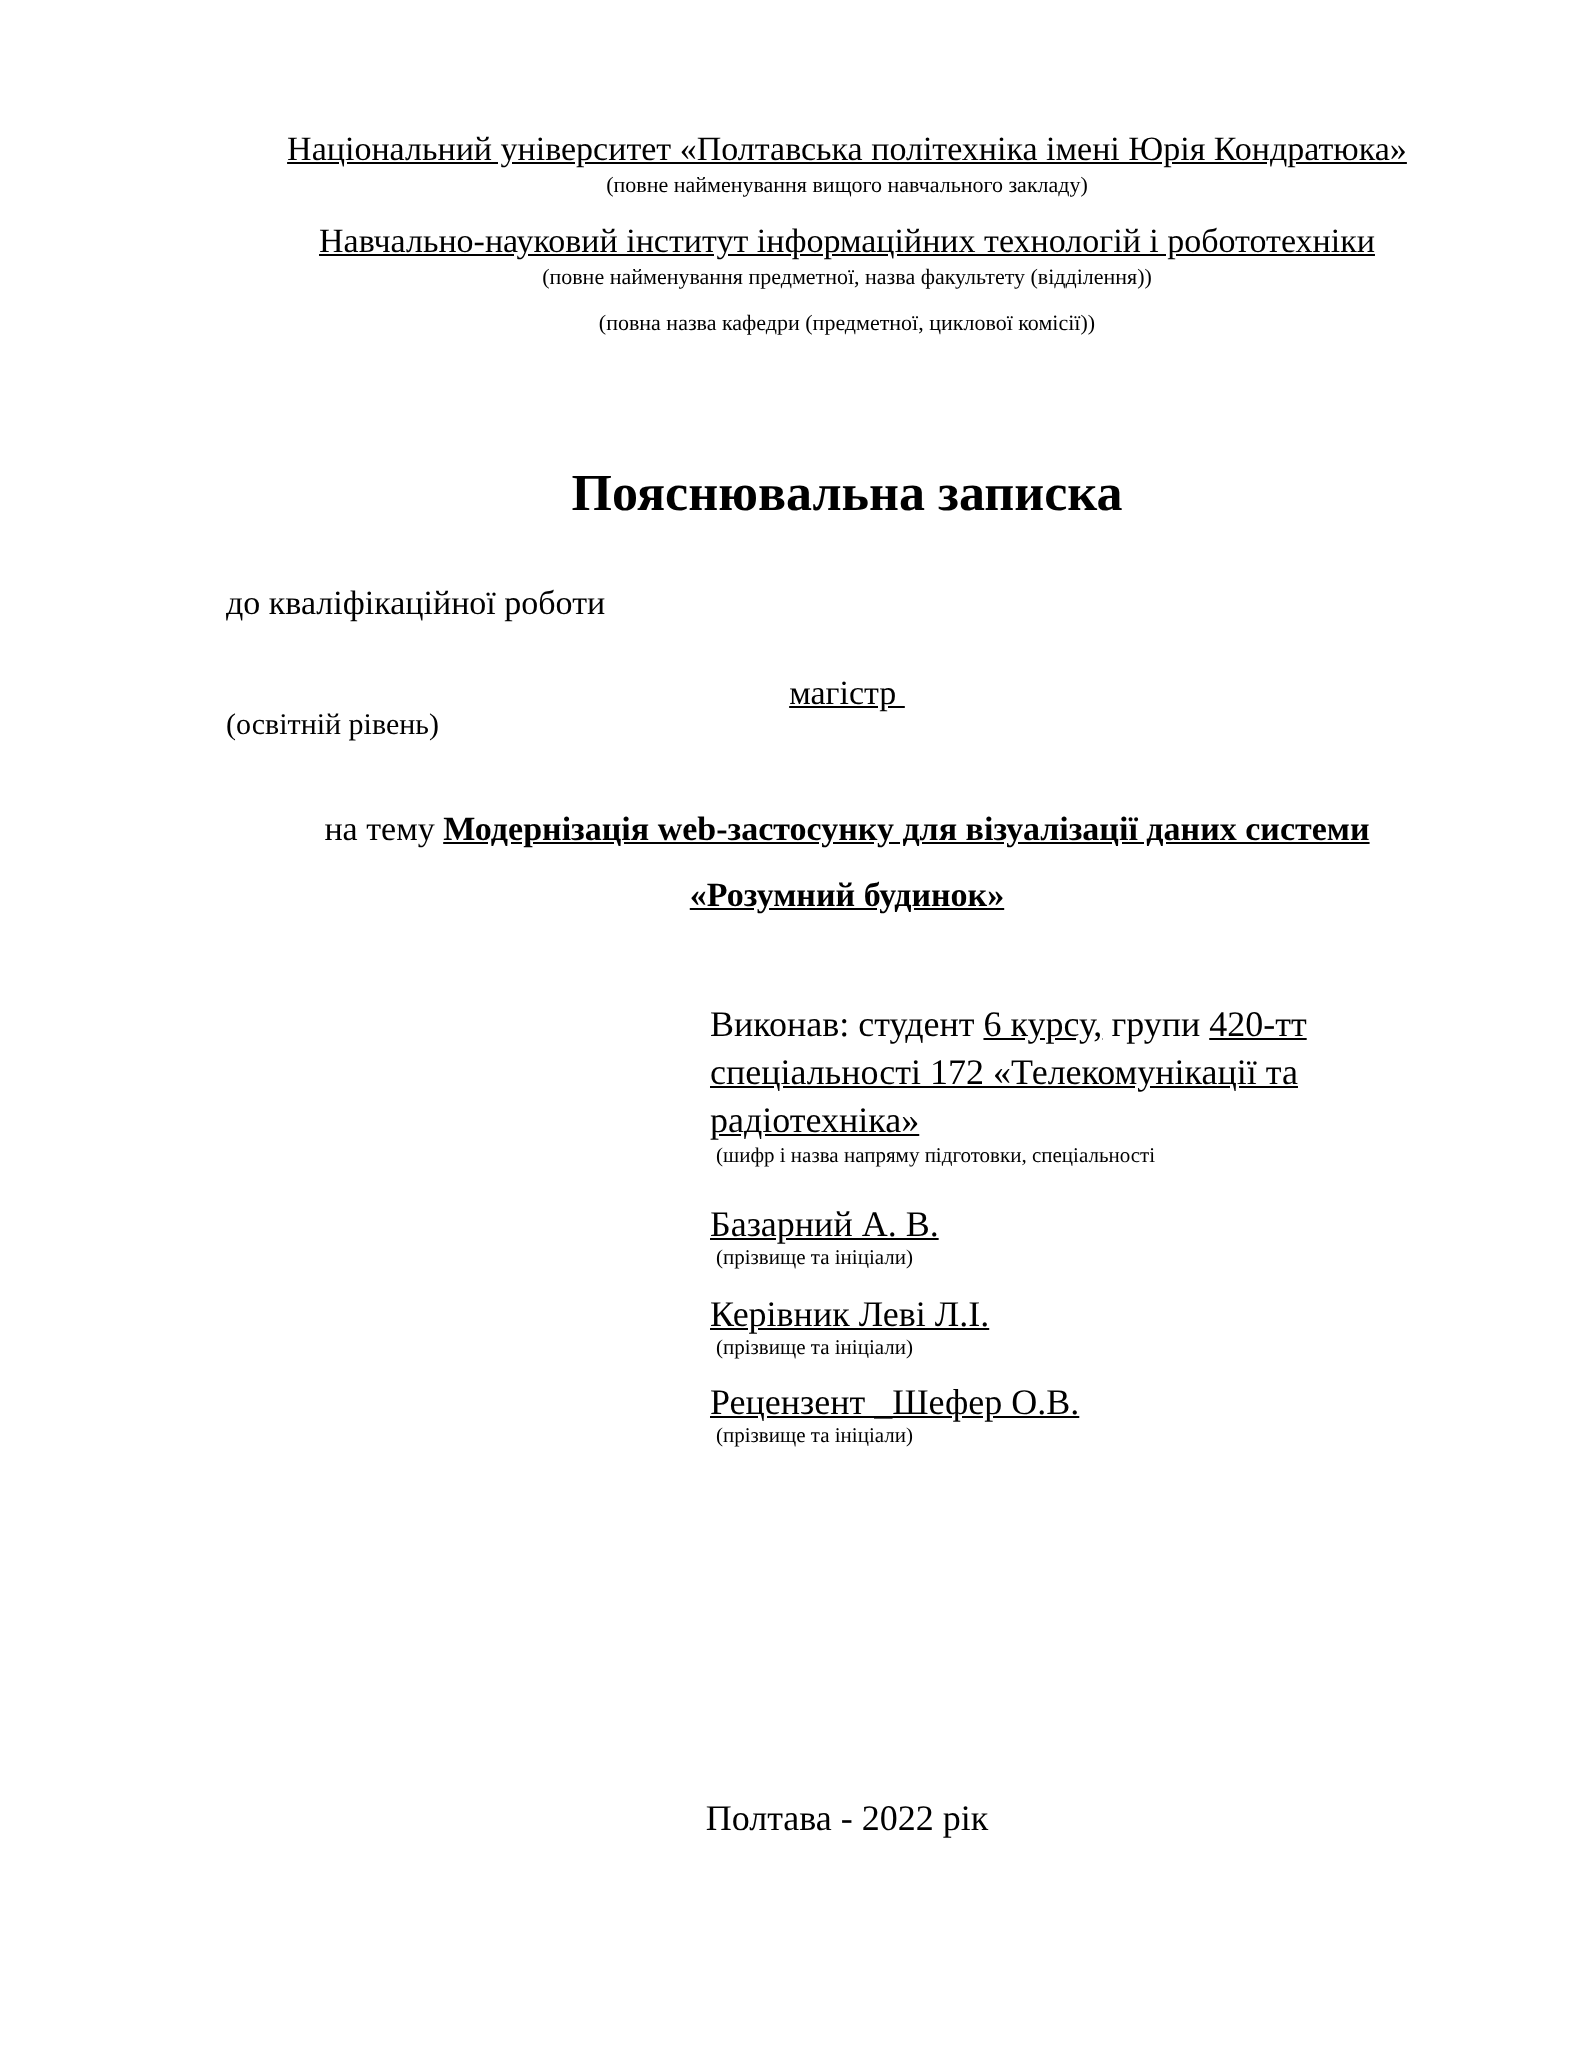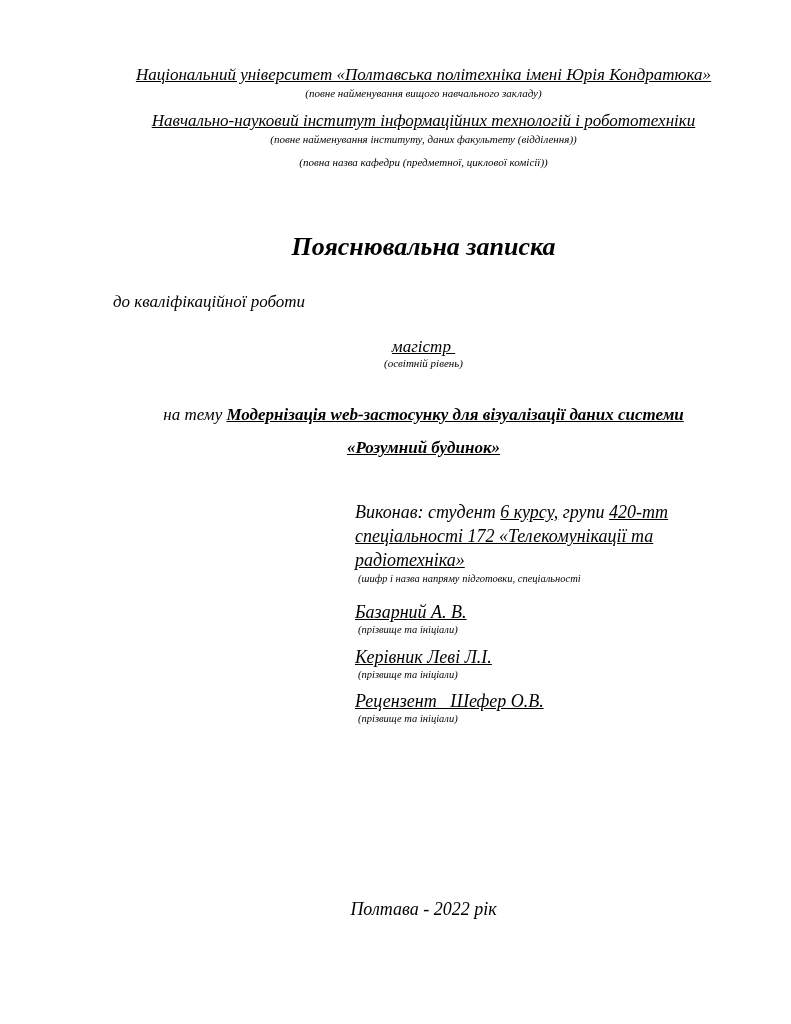--- a/index.html
+++ b/index.html
@@ -1,15 +1,15 @@
 <!DOCTYPE html>
 <html><head>
 <meta charset="utf-8">
 <style>
-  * { margin: 0; padding: 0; box-sizing: border-box; font-style: italic; }
+  * { margin: 0; padding: 0; box-sizing: border-box; }
   html, body { background: #e8e8e8; }
   body {
     font-family: "Liberation Serif", "DejaVu Serif", serif;
     color: #000;
   }
   .page {
     position: relative;
     width: 791px;
     height: 1024px;
     margin: 0 auto;
@@ -47,23 +47,22 @@
     margin-top: 28px;
   }
   .degree {
     font-size: 17px;
     line-height: 21px;
     text-align: center;
     margin-top: 24px;
     white-space: pre;
   }
   .degree-cap {
-    font-size: 11px;
+    font-size: 15px;
     line-height: 13px;
-    text-align: center;
   }
 
   .topic { margin-top: 28px; }
   .topic-line {
     font-size: 17px;
     line-height: 33px;
     text-align: center;
   }
 
   .author-block {
@@ -101,21 +100,21 @@
 </style>
 </head>
 <body>
 
 <div class="page">
 
   <div class="doc-header">
     <div class="h-line underline">Національний університет «Полтавська політехніка імені Юрія Кондратюка»</div>
     <div class="hdr-cap">(повне найменування вищого навчального закладу)</div>
     <div class="h-line underline">Навчально-науковий інститут інформаційних технологій і робототехніки</div>
-    <div class="hdr-cap">(повне найменування інституту, даних факультету (відділення))</div>
+    <div class="hdr-cap">(повне найменування предметної, назва факультету (відділення))</div>
     <div class="hdr-cap">(повна назва кафедри (предметної, циклової комісії))</div>
   </div>
 
   <div class="doc-title">Пояснювальна записка</div>
 
   <div class="doc-subtitle">до кваліфікаційної роботи</div>
 
   <div class="degree underline">магістр </div>
   <div class="degree-cap">(освітній рівень)</div>
 

